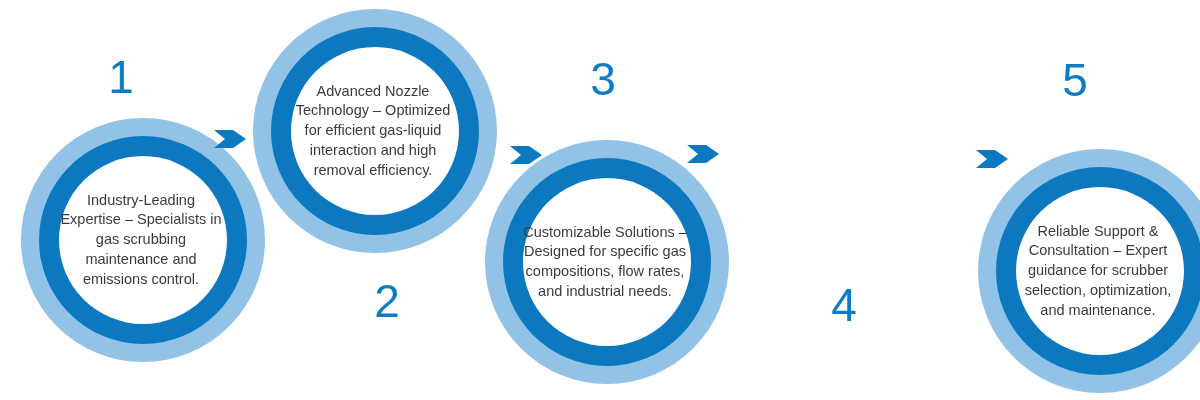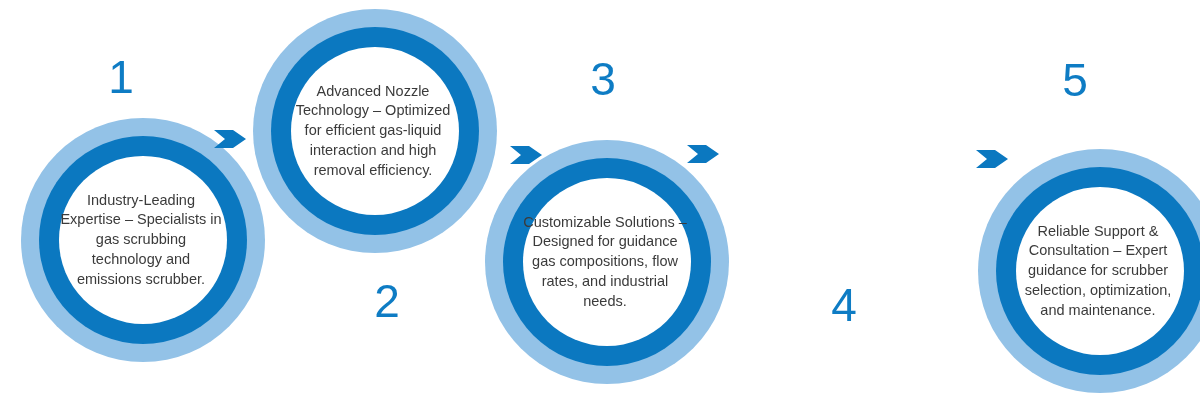--- a/index.html
+++ b/index.html
@@ -69,39 +69,39 @@
   }
 </style>
 </head>
 <body>
 
 <div class="canvas">
 
   <div class="circle-outer" style="left:21px; top:118px;">
     <div class="circle-mid">
       <div class="circle-inner">
-        <div class="circle-text">Industry-Leading Expertise – Specialists in gas scrubbing technology and emissions scrubber.</div>
+        <div class="circle-text">Industry-Leading Expertise – Specialists in gas scrubbing maintenance and emissions control.</div>
       </div>
     </div>
   </div>
   <div class="step-number" style="left:121px; top:77px;">1</div>
 
   <div class="circle-outer" style="left:253px; top:9px;">
     <div class="circle-mid">
       <div class="circle-inner">
         <div class="circle-text">Advanced Nozzle Technology – Optimized for efficient gas-liquid interaction and high removal efficiency.</div>
       </div>
     </div>
   </div>
   <div class="step-number" style="left:387px; top:301px;">2</div>
 
   <div class="circle-outer" style="left:485px; top:140px;">
     <div class="circle-mid">
       <div class="circle-inner">
-        <div class="circle-text">Customizable Solutions – Designed for guidance gas compositions, flow rates, and industrial needs.</div>
+        <div class="circle-text">Customizable Solutions – Designed for specific gas compositions, flow rates, and industrial needs.</div>
       </div>
     </div>
   </div>
   <div class="step-number" style="left:603px; top:79px;">3</div>
 
   <div class="step-number" style="left:844px; top:305px;">4</div>
 
   <div class="circle-outer" style="left:978px; top:149px;">
     <div class="circle-mid">
       <div class="circle-inner">

